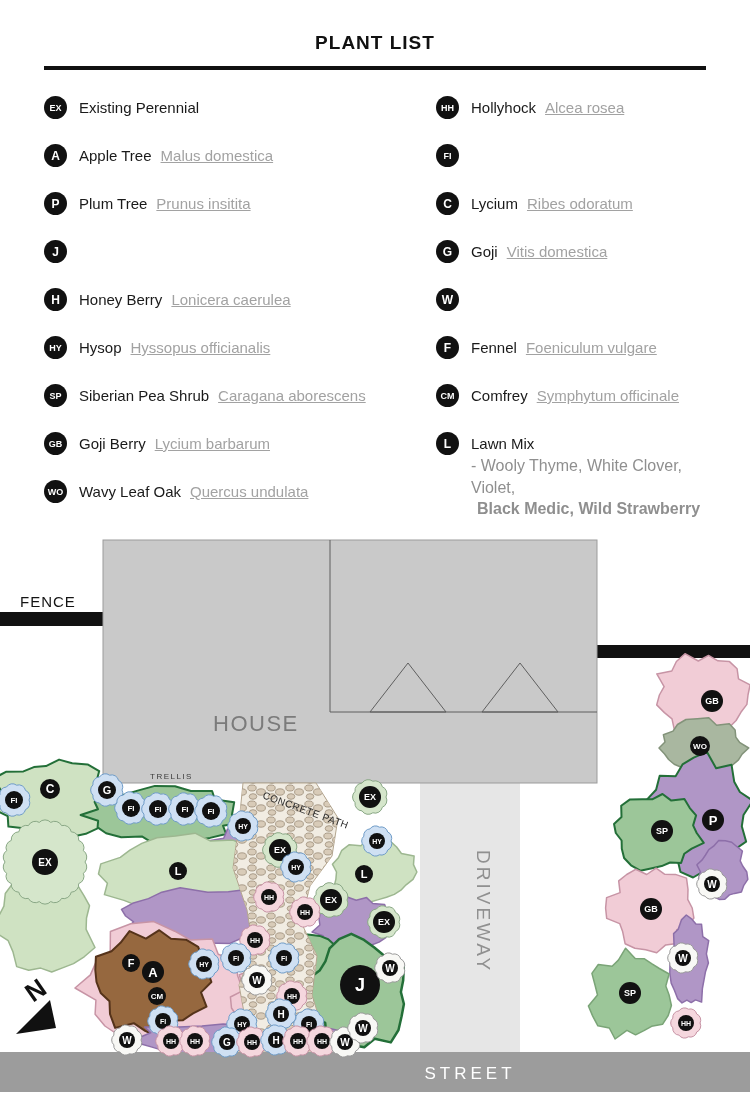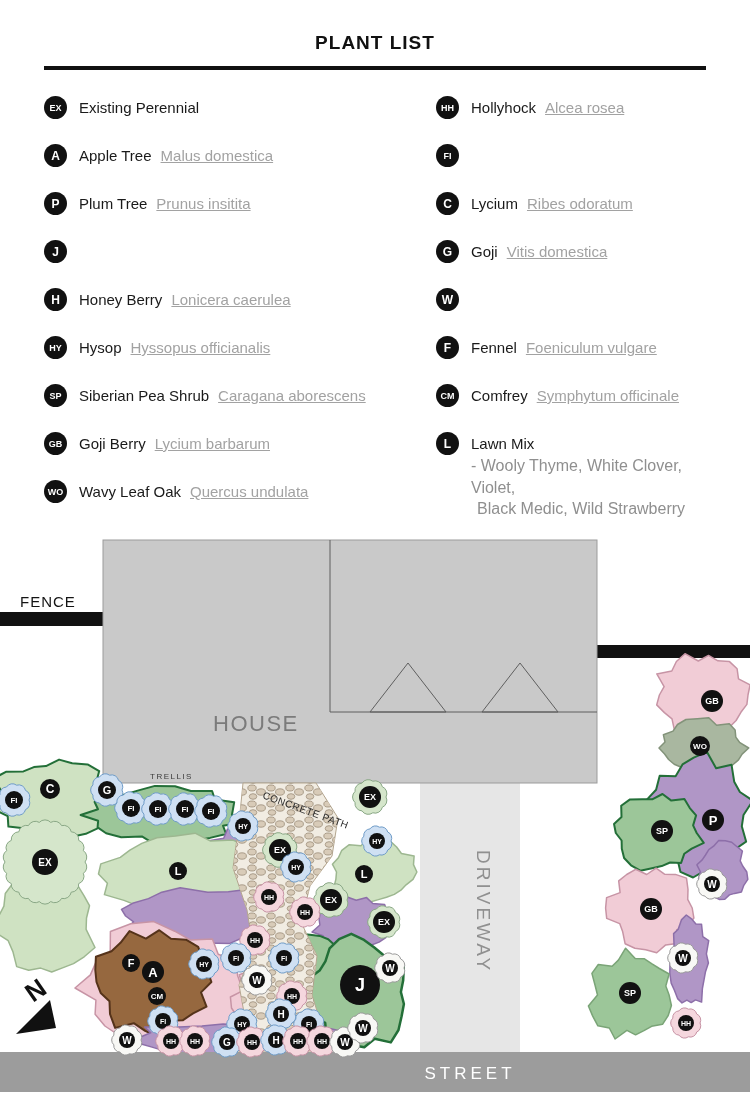--- a/index.html
+++ b/index.html
@@ -12,21 +12,21 @@
   .cols{display:flex;margin-top:26px;}
   .col-left{width:392px;}
   .col-right{flex:1;}
   .legend-row{display:flex;align-items:flex-start;margin-bottom:25px;}
   .badge{flex:0 0 23px;width:23px;height:23px;border-radius:50%;background:#111;color:#fff;display:flex;align-items:center;justify-content:center;font-size:12px;font-weight:700;}
   .badge.small{font-size:9px;letter-spacing:0;}
   .txt{display:flex;flex-wrap:wrap;align-items:center;margin-left:12px;padding-top:3px;}
   .pname{font-size:15px;color:#1a1a1a;margin-right:9px;}
   .platin{font-size:15px;color:#a2a2a2;text-decoration:underline;}
   .note{width:100%;font-size:16px;color:#8f8f8f;line-height:1.35;margin-top:3px;}
-  .note div:nth-child(2){padding-left:6px;}
+  .note div:nth-child(2){padding-left:6px;font-weight:bold;}
 </style>
 </head>
 <body>
 
 <svg id="map-svg" width="750" height="1120" viewBox="0 0 750 1120">
   <defs>
     <pattern id="pebbles" width="19" height="16" patternUnits="userSpaceOnUse">
       <ellipse cx="5" cy="4" rx="4.2" ry="3" stroke-width="0.8" fill="#d8cbb8" stroke="#9b8c77"></ellipse>
       <ellipse cx="14" cy="8" rx="4.4" ry="3.2" stroke-width="0.8" fill="#d8cbb8" stroke="#9b8c77"></ellipse>
       <ellipse cx="6" cy="12.5" rx="3.8" ry="2.8" stroke-width="0.8" fill="#d8cbb8" stroke="#9b8c77"></ellipse>

